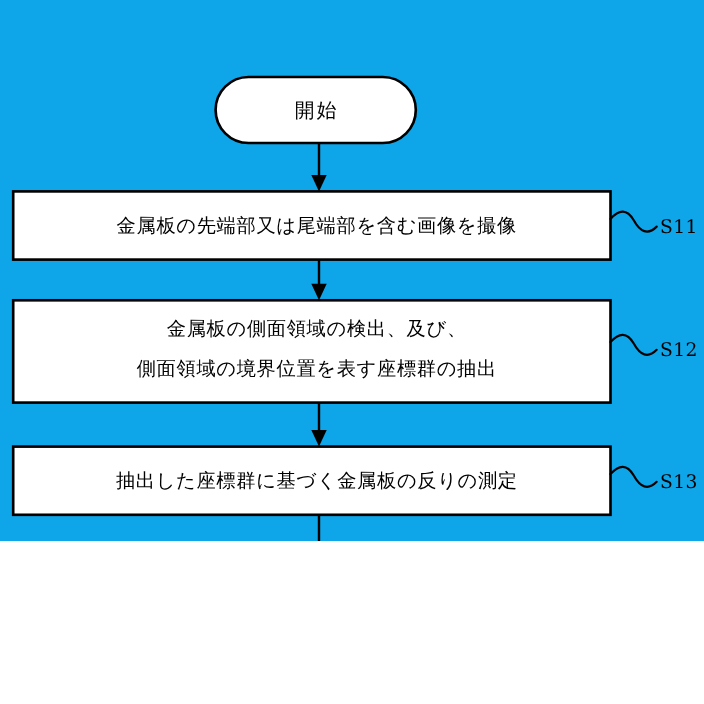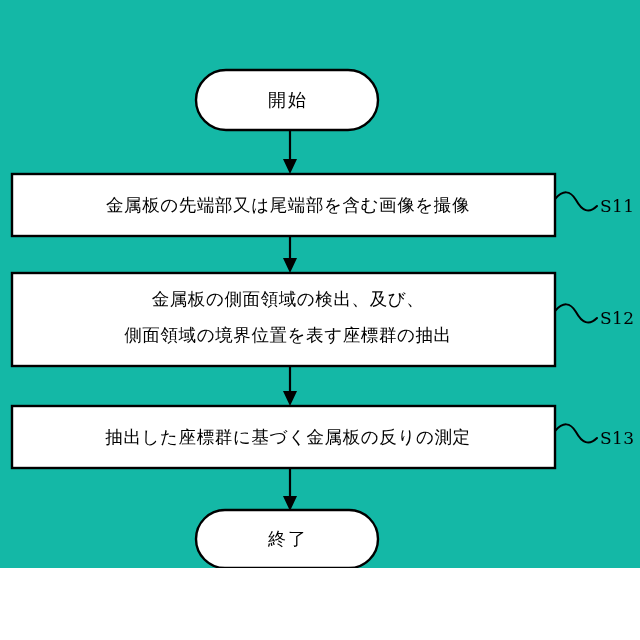--- a/index.html
+++ b/index.html
@@ -7,22 +7,22 @@
     margin: 0;
     padding: 0;
     background: #ffffff;
   }
   body {
     font-family: "DejaVu Sans", "Liberation Sans", sans-serif;
   }
   #canvas {
     position: relative;
     width: 640px;
-    height: 568px;
-    background: #14b8a6;
+    height: 492px;
+    background: #0ea5e9;
     overflow: hidden;
   }
   #diagram-svg {
     position: absolute;
     top: 0;
     left: 0;
     width: 640px;
     height: 640px;
   }
   .node-text {

